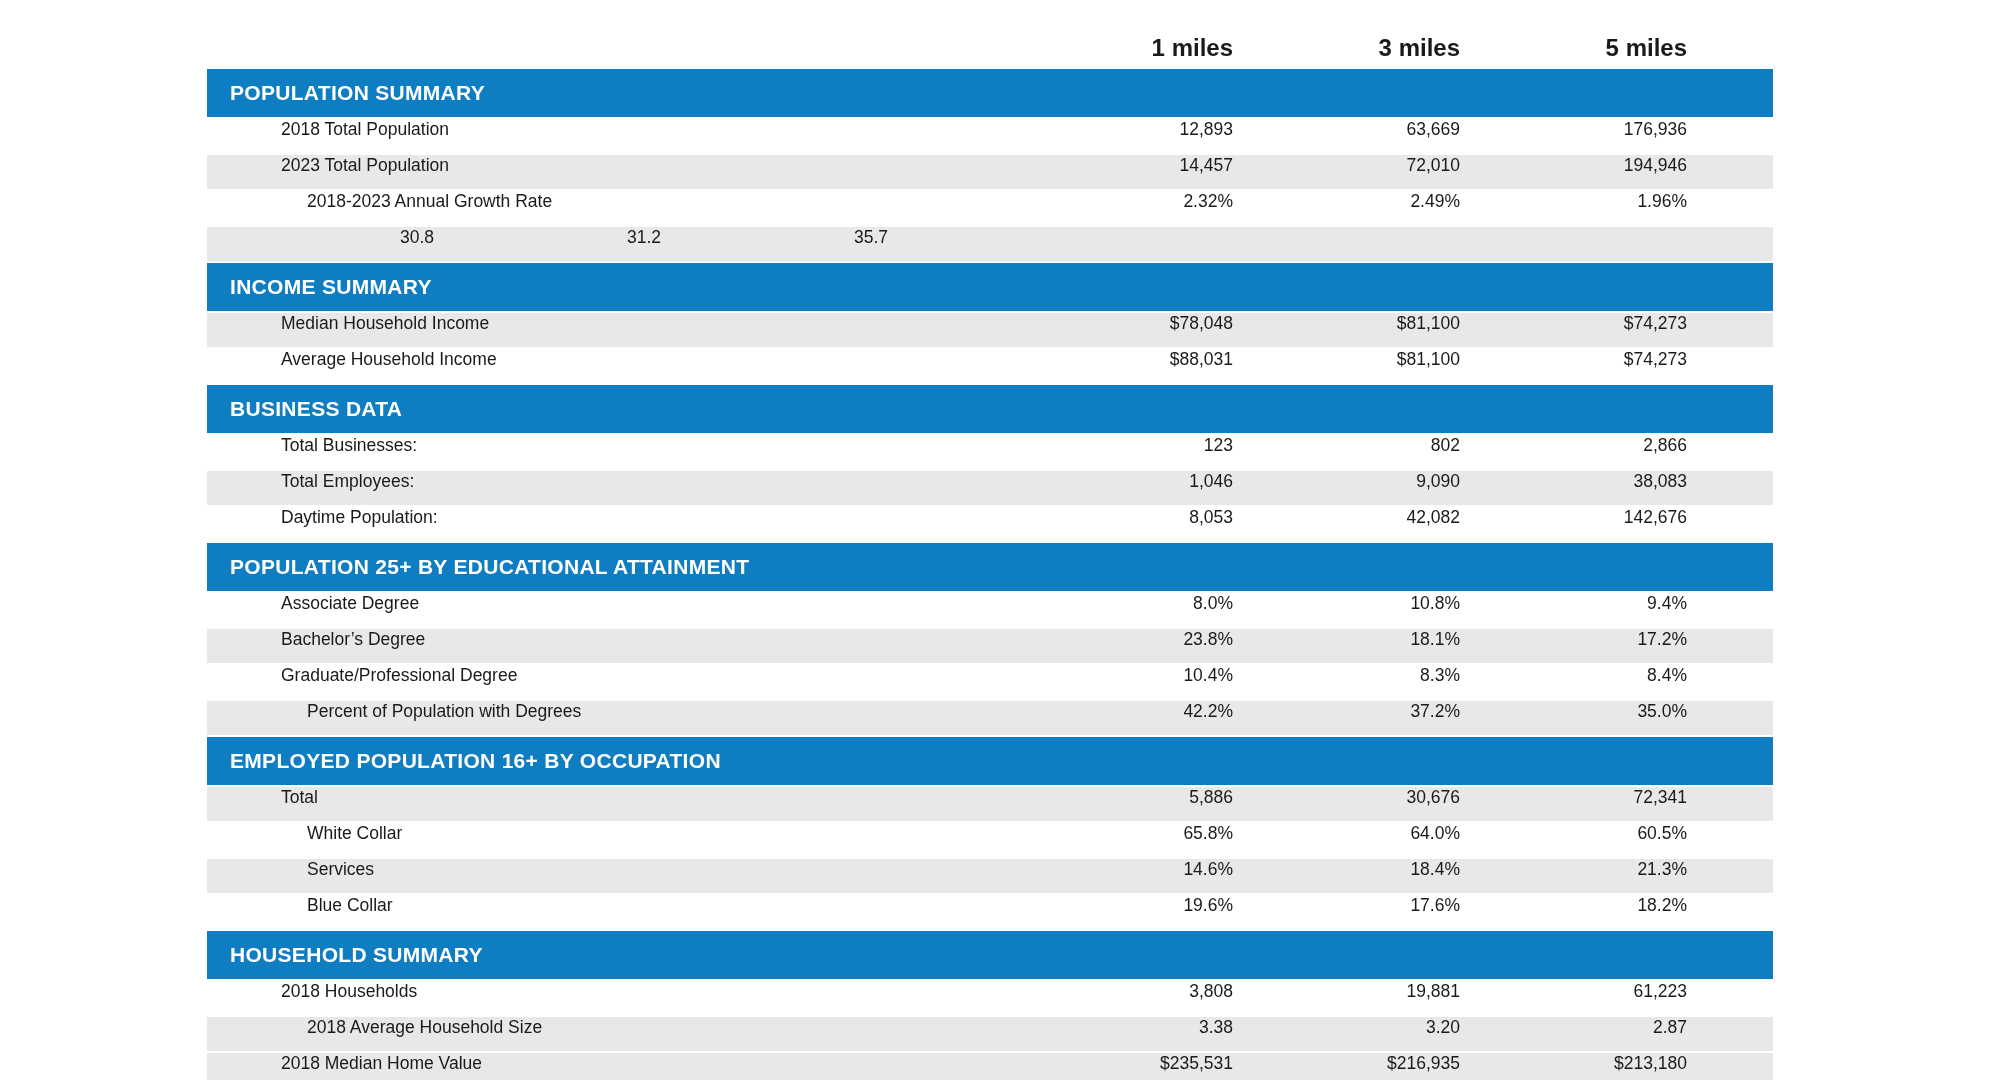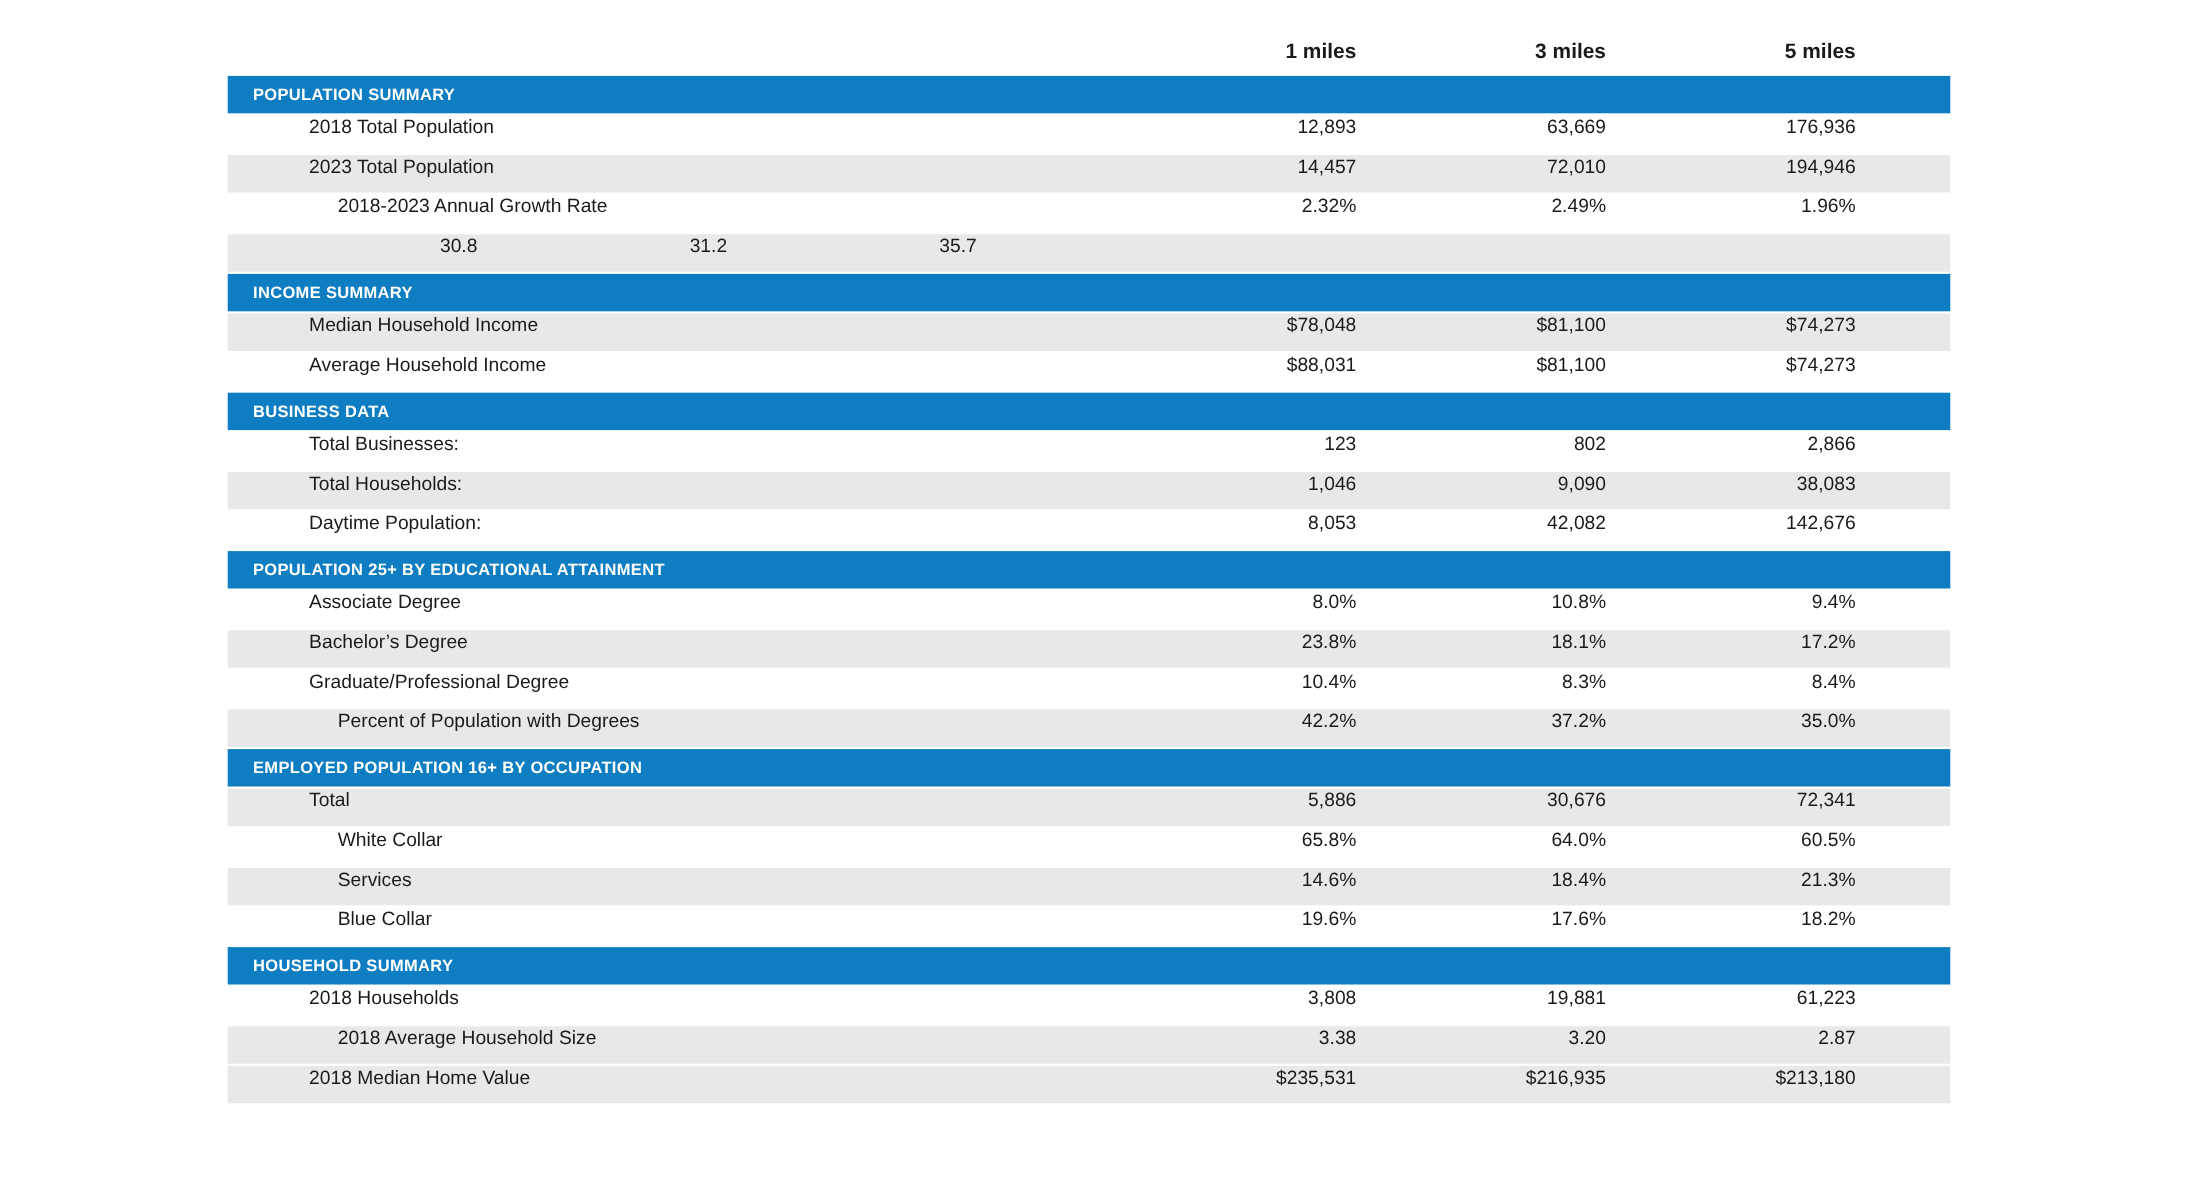--- a/index.html
+++ b/index.html
@@ -26,42 +26,42 @@
     position: absolute;
     left: 207px;
     top: 26px;
     width: 1566px;
   }
   .header-row {
     display: flex;
     align-items: center;
     height: 43px;
     font-weight: bold;
-    font-size: 19px;
+    font-size: 24px;
   }
   .label-cell { flex: 1 1 auto; min-width: 0; }
   .value-cell {
     width: 227px;
     flex: 0 0 227px;
     text-align: right;
     white-space: nowrap;
   }
   .spacer-cell {
     width: 86px;
     flex: 0 0 86px;
   }
   .section-header {
     display: flex;
     align-items: center;
-    height: 34px;
+    height: 48px;
     margin-bottom: 2px;
     background: var(--accent);
     color: #ffffff;
     font-weight: bold;
-    font-size: 15px;
+    font-size: 21px;
     letter-spacing: 0.3px;
     padding-left: 23px;
   }
   .row {
     display: flex;
     height: 34px;
     margin-bottom: 2px;
     font-size: 17.5px;
     background: #ffffff;
   }
@@ -144,21 +144,21 @@
 
   <div class="row">
     <div class="label-cell indent-1">Total Businesses:</div>
     <div class="value-cell">123</div>
     <div class="value-cell">802</div>
     <div class="value-cell">2,866</div>
     <div class="spacer-cell"></div>
   </div>
 
   <div class="row shaded">
-    <div class="label-cell indent-1">Total Households:</div>
+    <div class="label-cell indent-1">Total Employees:</div>
     <div class="value-cell">1,046</div>
     <div class="value-cell">9,090</div>
     <div class="value-cell">38,083</div>
     <div class="spacer-cell"></div>
   </div>
 
   <div class="row">
     <div class="label-cell indent-1">Daytime Population:</div>
     <div class="value-cell">8,053</div>
     <div class="value-cell">42,082</div>

